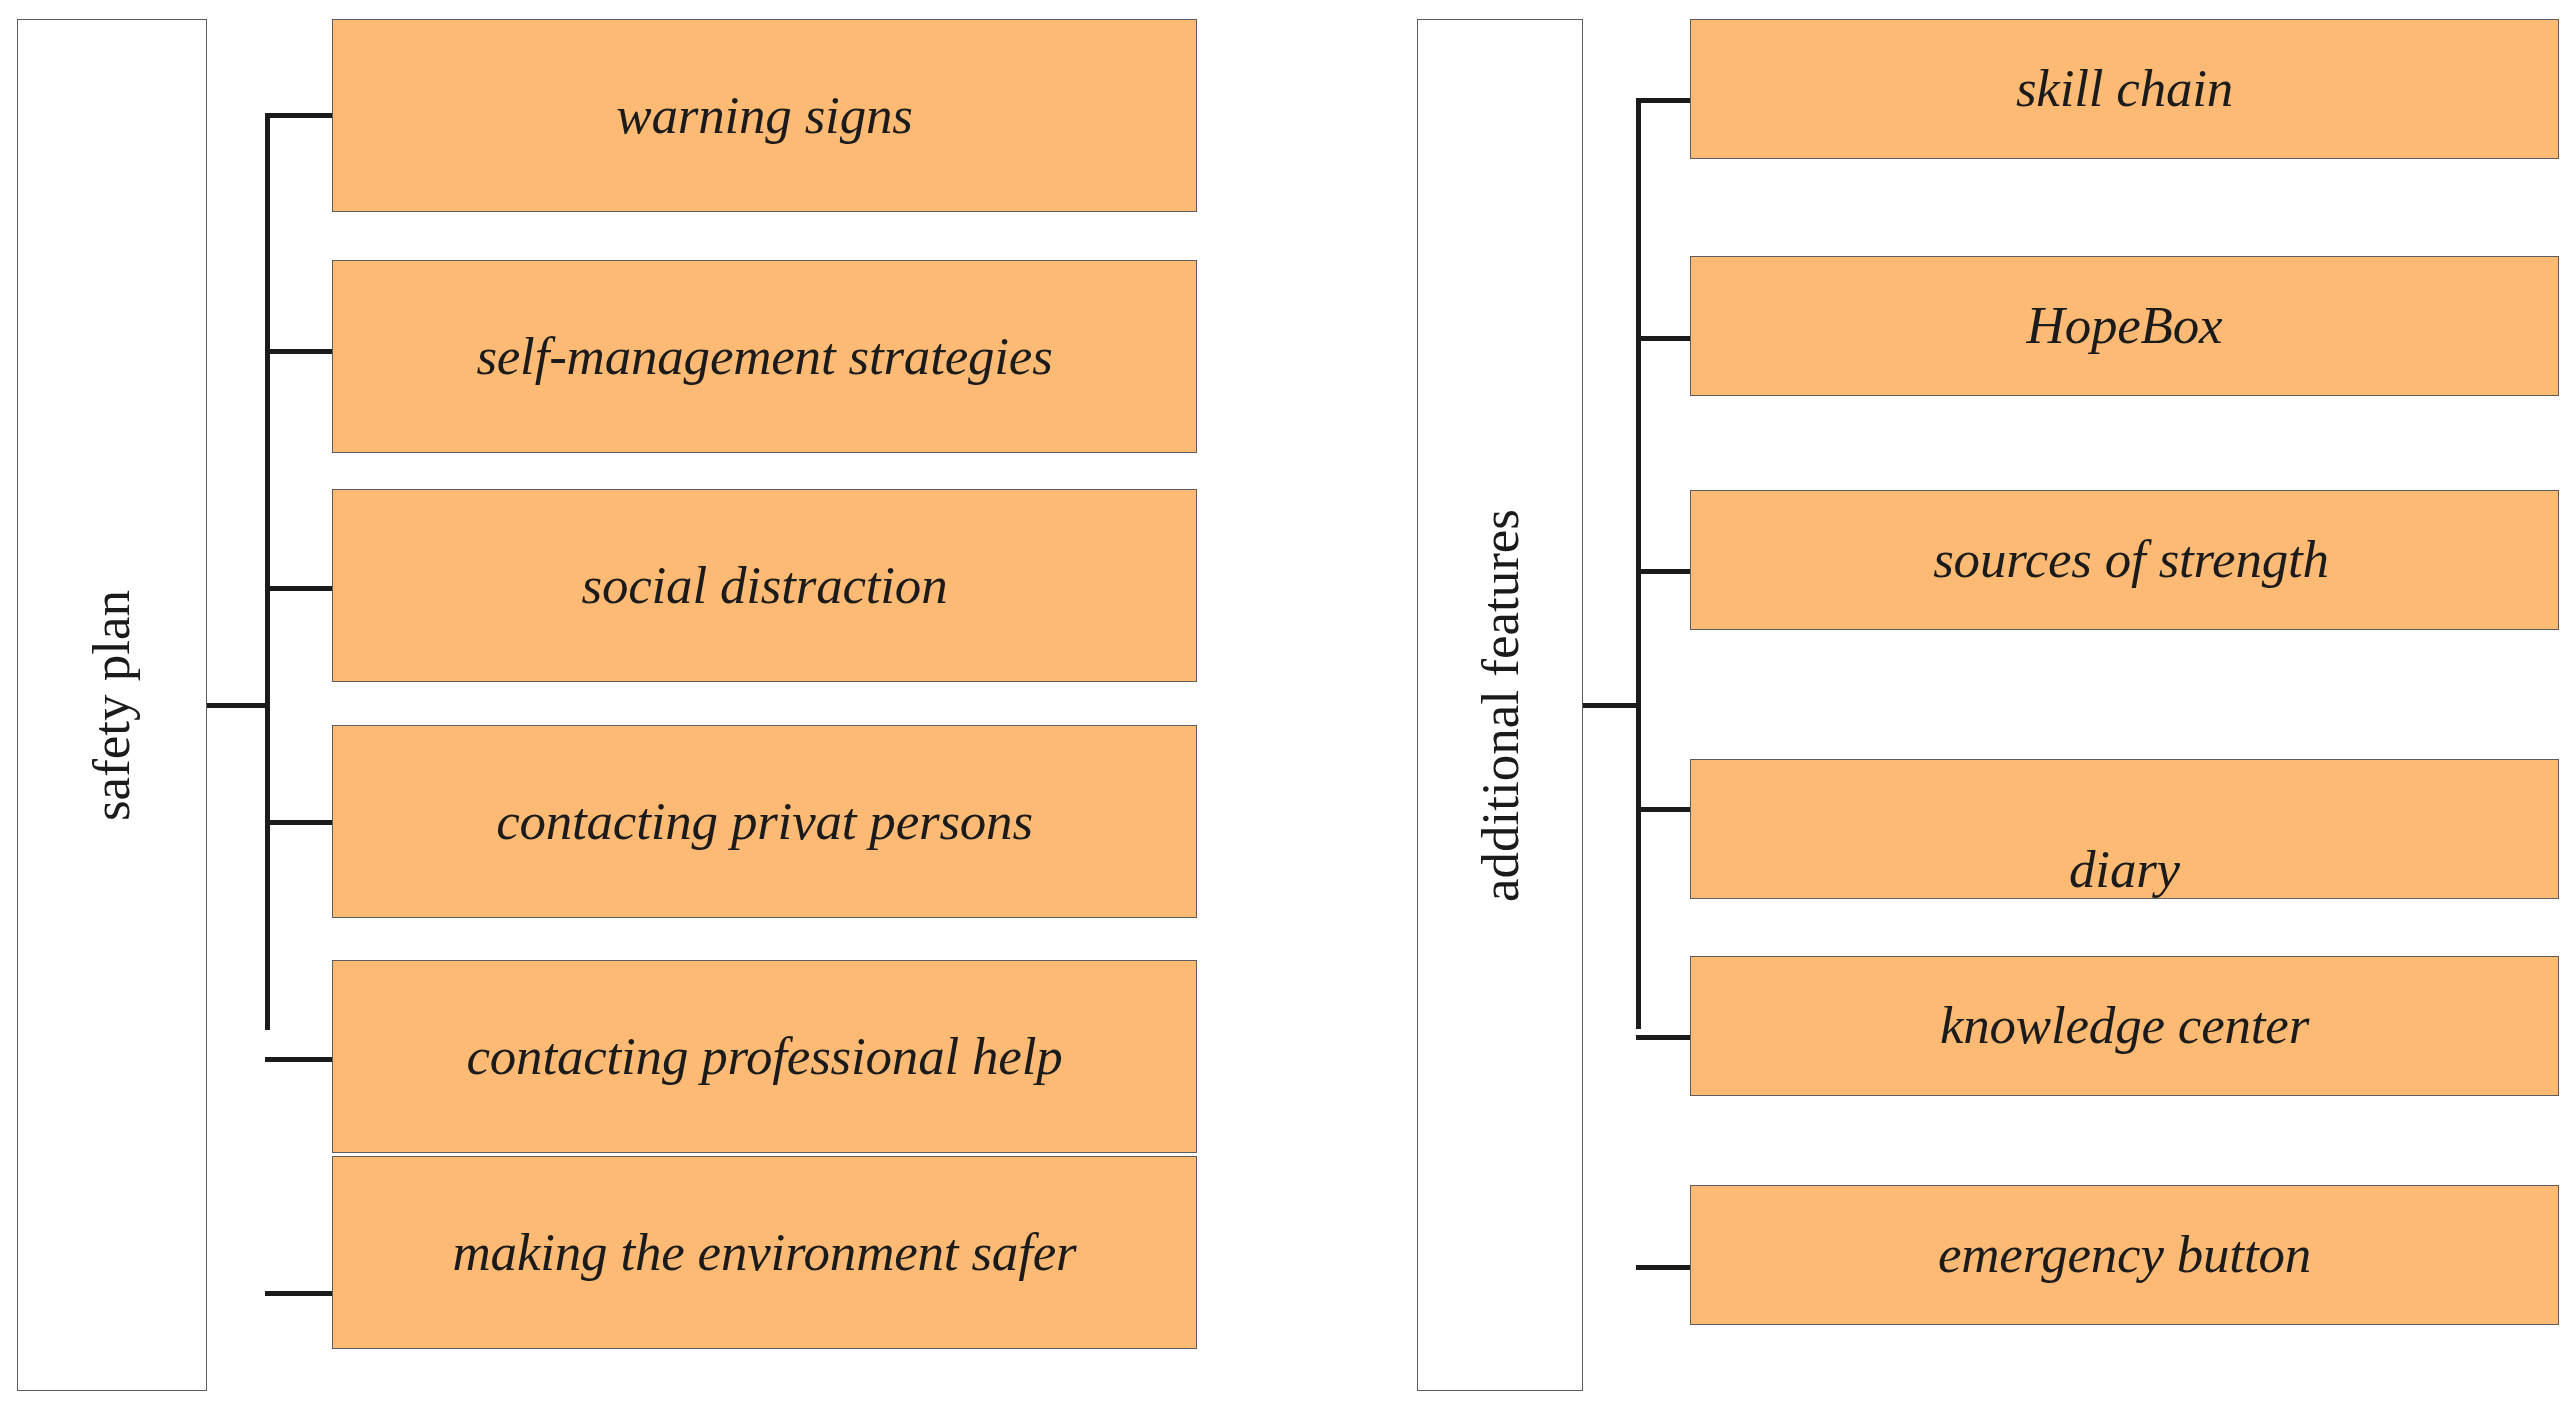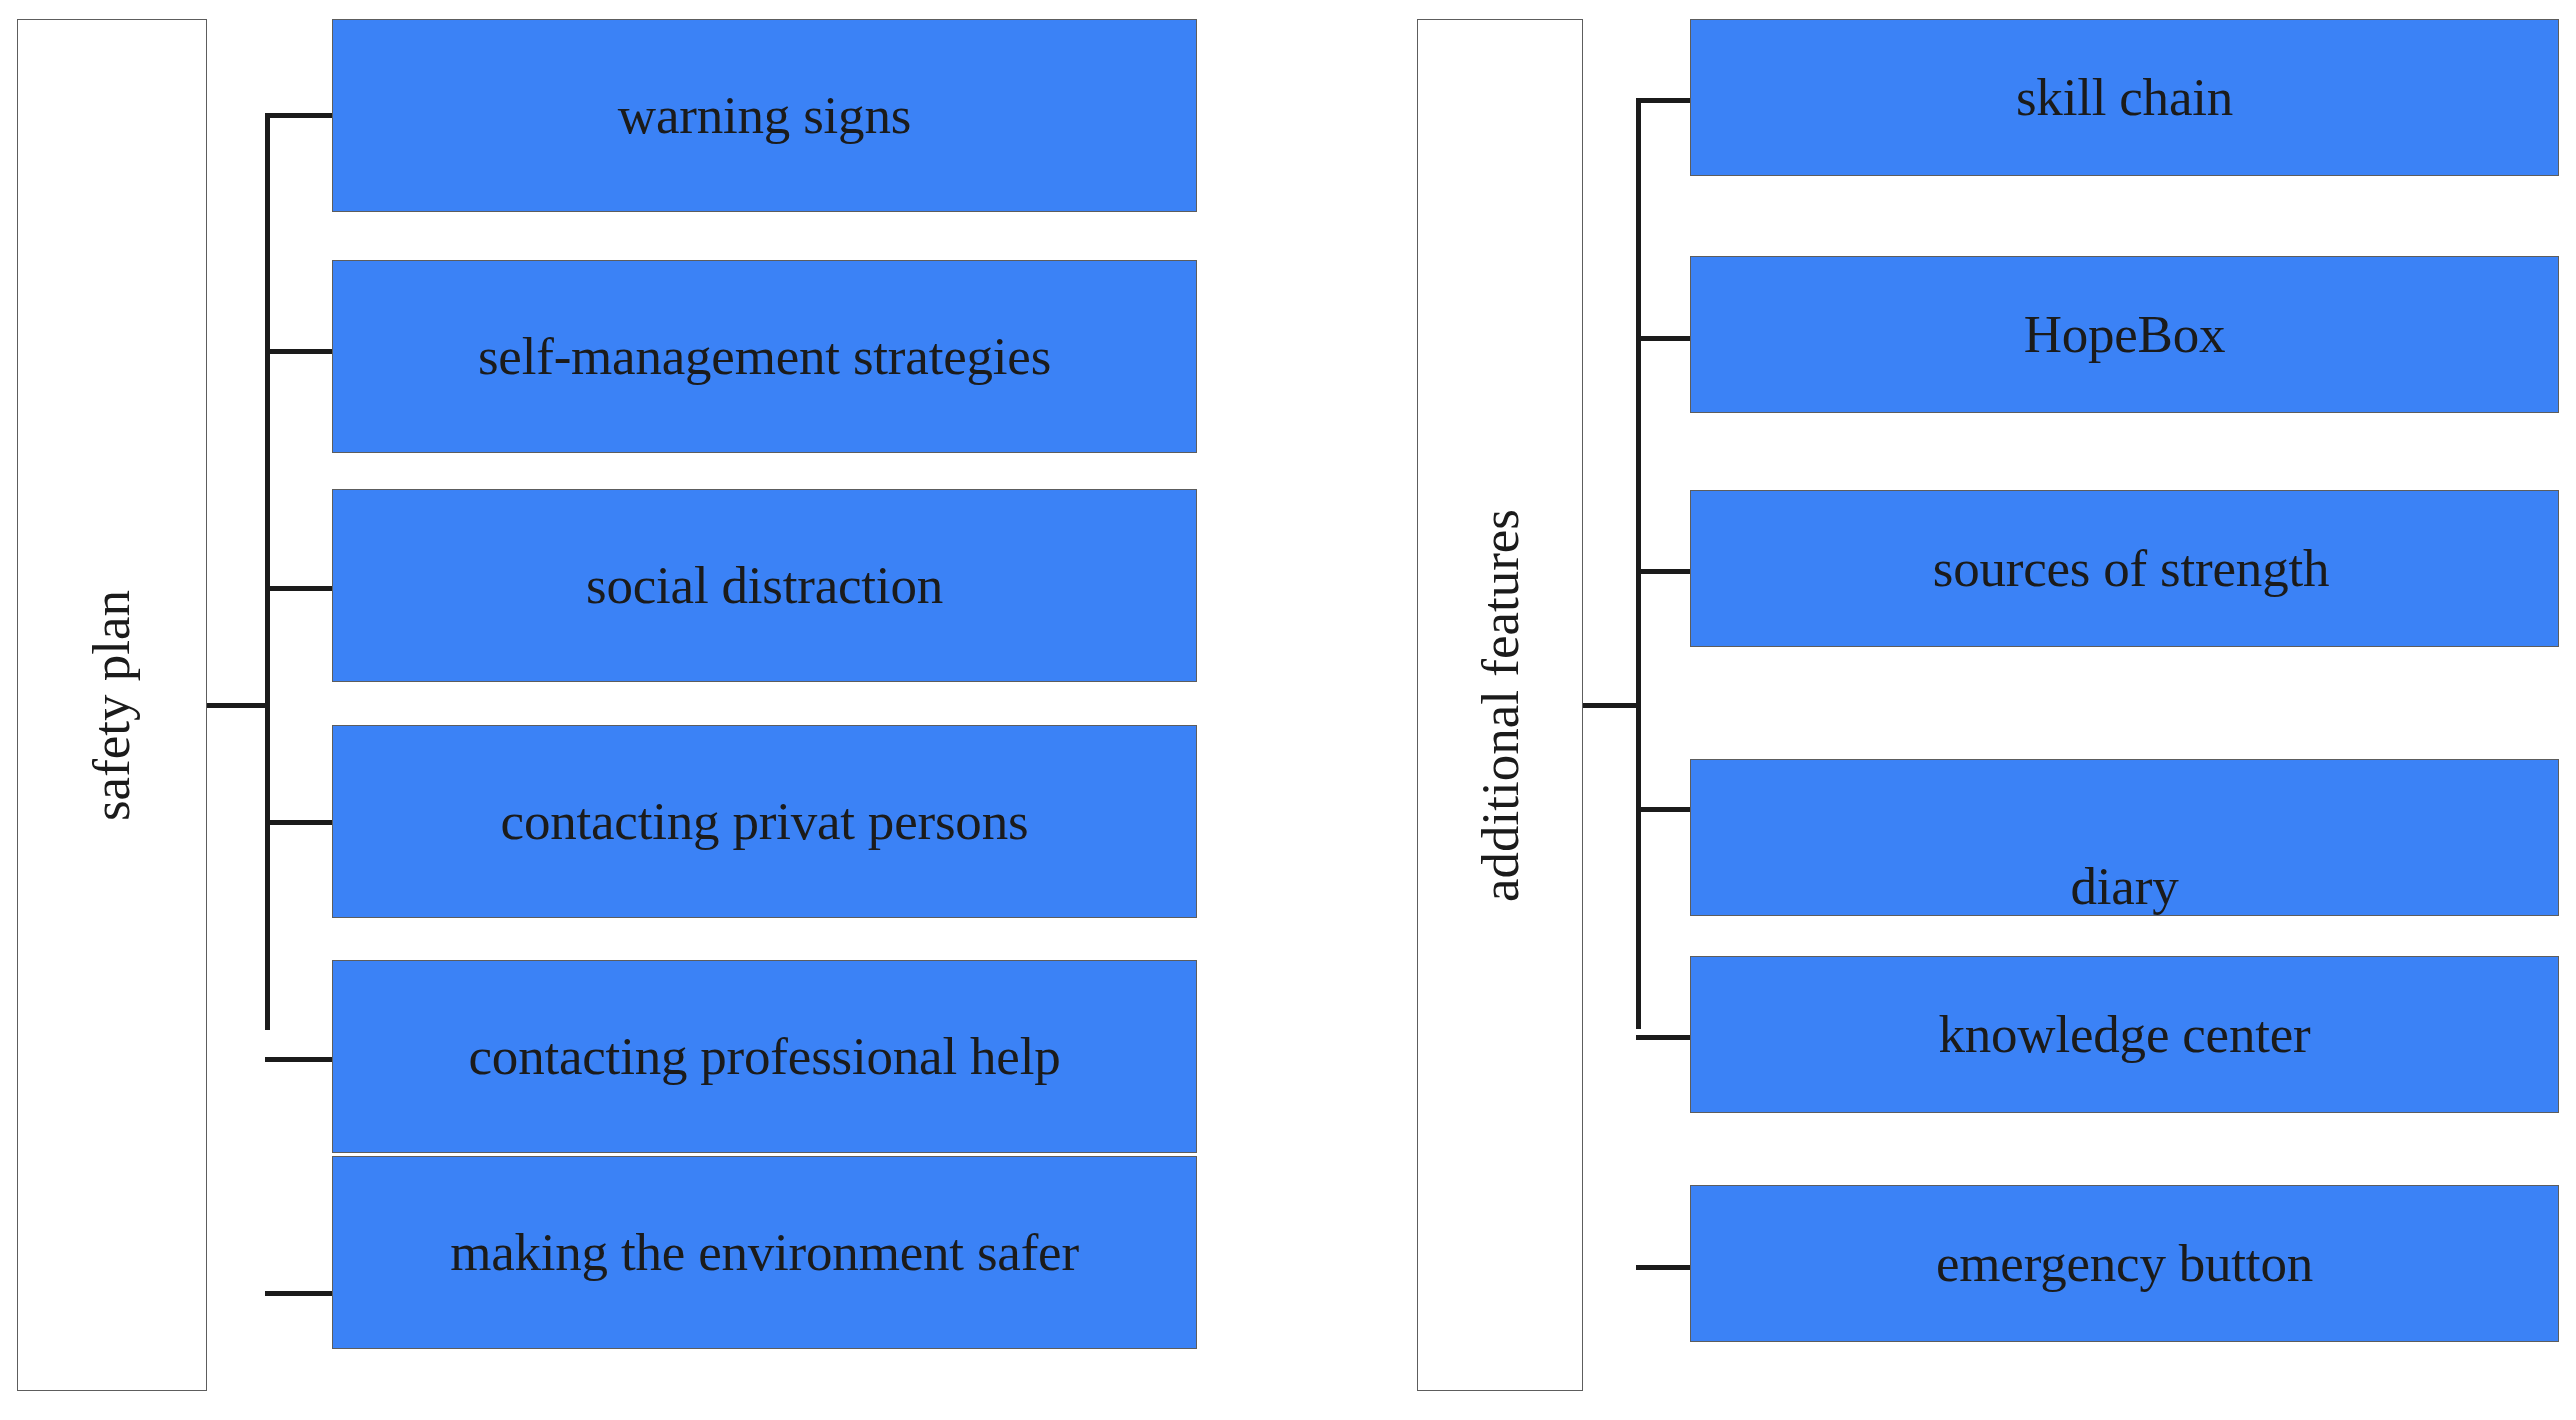--- a/index.html
+++ b/index.html
@@ -17,26 +17,27 @@
     width: 2576px;
     height: 1421px;
     background: #ffffff;
     overflow: hidden;
   }
 
   
   .node {
     position: absolute;
     box-sizing: border-box;
-    background: #3b82f6;
+    background: #fdba74;
     border: 1.7px solid #5d5d5d;
     display: flex;
     align-items: center;
     justify-content: center;
     text-align: center;
+    font-style: italic;
   }
   .node-label {
     font-size: 53px;
     line-height: 1.05;
     letter-spacing: -0.2px;
     color: #1b1b1b;
     white-space: nowrap;
     padding: 0 12px;
   }
 
@@ -69,21 +70,21 @@
   
   .conn {
     position: absolute;
     background: #1b1b1b;
   }
   .conn-v { width: 5.2px; }
   .conn-h { height: 5.2px; }
 
   
   .group-left .node { left: 332px; width: 865px; height: 193px; }
-  .group-right .node { left: 1690px; width: 869px; height: 157px; }
+  .group-right .node { left: 1690px; width: 869px; height: 140px; }
 </style>
 </head>
 <body>
 
 <div id="canvas">
 
   <div class="group-left">
 
     <div class="root-panel" style="left:17px; top:19px; width:190px; height:1372px;">
       <div class="root-label-wrap">

